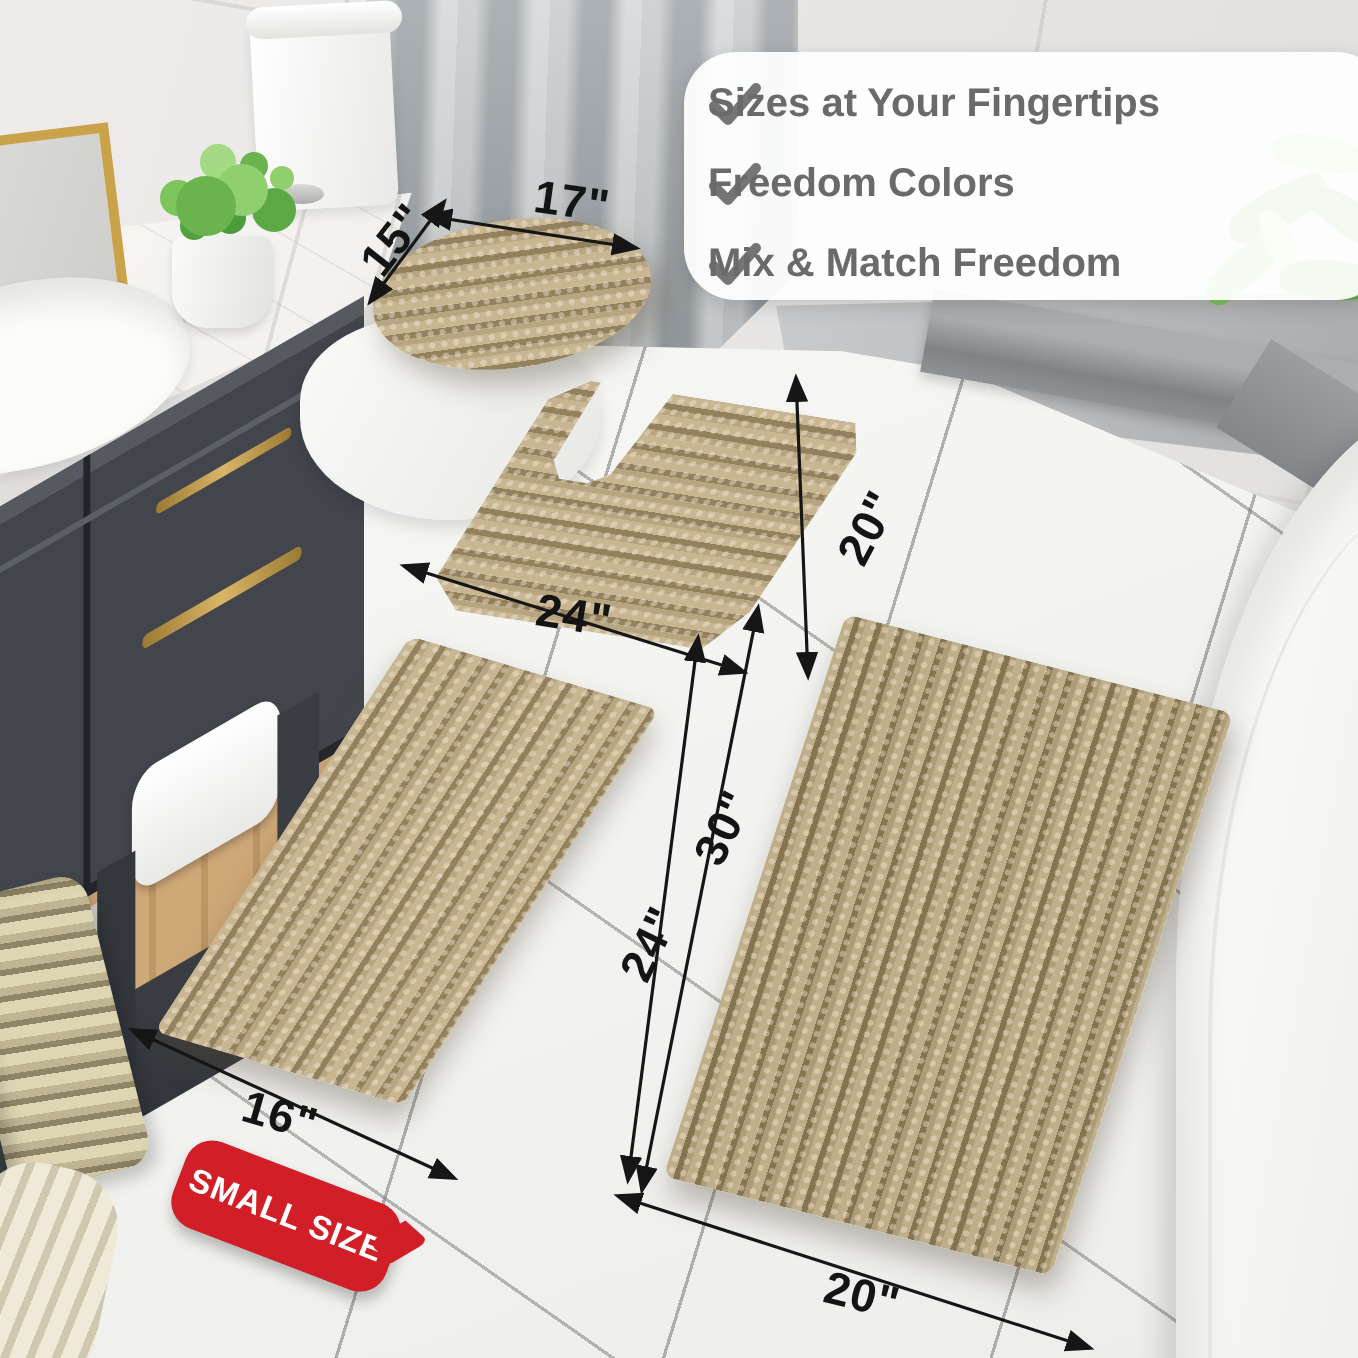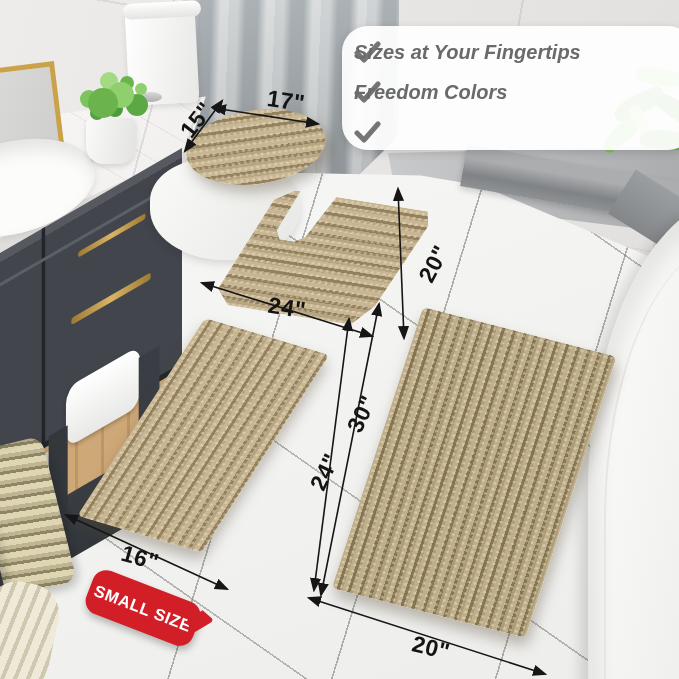--- a/index.html
+++ b/index.html
@@ -158,21 +158,21 @@
   .dl-s16{left:140px;top:558px;transform:translate(-50%,-50%) rotate(16deg);}
   .dl-l20{left:431px;top:648px;transform:translate(-50%,-50%) rotate(14deg);}
 
   
   .panel{left:342px;top:26px;width:352px;height:124px;border-radius:26px;
     background:rgba(255,255,255,.93);box-shadow:0 3px 10px rgba(0,0,0,.15);}
   .feat-row{position:absolute;left:12px;display:flex;align-items:center;gap:8px;height:36px;width:330px;}
   .fr1{top:8px;} .fr2{top:48px;} .fr3{top:88px;}
   .feat-num{font-size:35px;font-weight:800;color:#141414;letter-spacing:-1px;
     position:static;min-width:60px;text-align:left;line-height:1;}
-  .feat-text{font-size:20px;font-weight:700;color:#6a6a6a;position:static;line-height:1;font-style:italic;}
+  .feat-text{font-size:20px;font-weight:700;color:#6a6a6a;position:static;line-height:1;}
   .chk{position:static;width:27px;height:24px;flex:0 0 27px;}
 
   
   .badge{left:86px;top:585px;width:114px;height:46px;border-radius:14px;
     display:flex;align-items:center;justify-content:center;
     transform:rotate(21deg);box-shadow:2px 4px 7px rgba(0,0,0,.25);}
   .badge::after{content:"";position:absolute;right:-9px;top:6px;width:18px;height:18px;
     background:inherit;transform:skewX(-25deg) rotate(18deg);border-radius:0 4px 0 6px;}
   .badge-text{position:static;color:#fff;font-size:16.5px;font-weight:800;letter-spacing:.5px;}
 </style>
@@ -267,20 +267,21 @@
     <div class="feat-row fr2">
       <svg class="chk" viewBox="0 0 27 24">
         <polyline points="3,13 10,20 24,4" fill="none" stroke="#757575" stroke-width="5" stroke-linecap="round" stroke-linejoin="round"></polyline>
       </svg>
       <span class="feat-text">Freedom Colors</span>
     </div>
     <div class="feat-row fr3">
       <svg class="chk" viewBox="0 0 27 24">
         <polyline points="3,13 10,20 24,4" fill="none" stroke="#757575" stroke-width="5" stroke-linecap="round" stroke-linejoin="round"></polyline>
       </svg>
+      <span class="feat-text">Mix &amp; Match Freedom</span>
     </div>
   </div>
 
   <div class="badge" id="badge" style="background: rgb(210, 30, 39);">
     <span class="badge-text">SMALL SIZE</span>
   </div>
 
 </div>
 
 </body></html>

